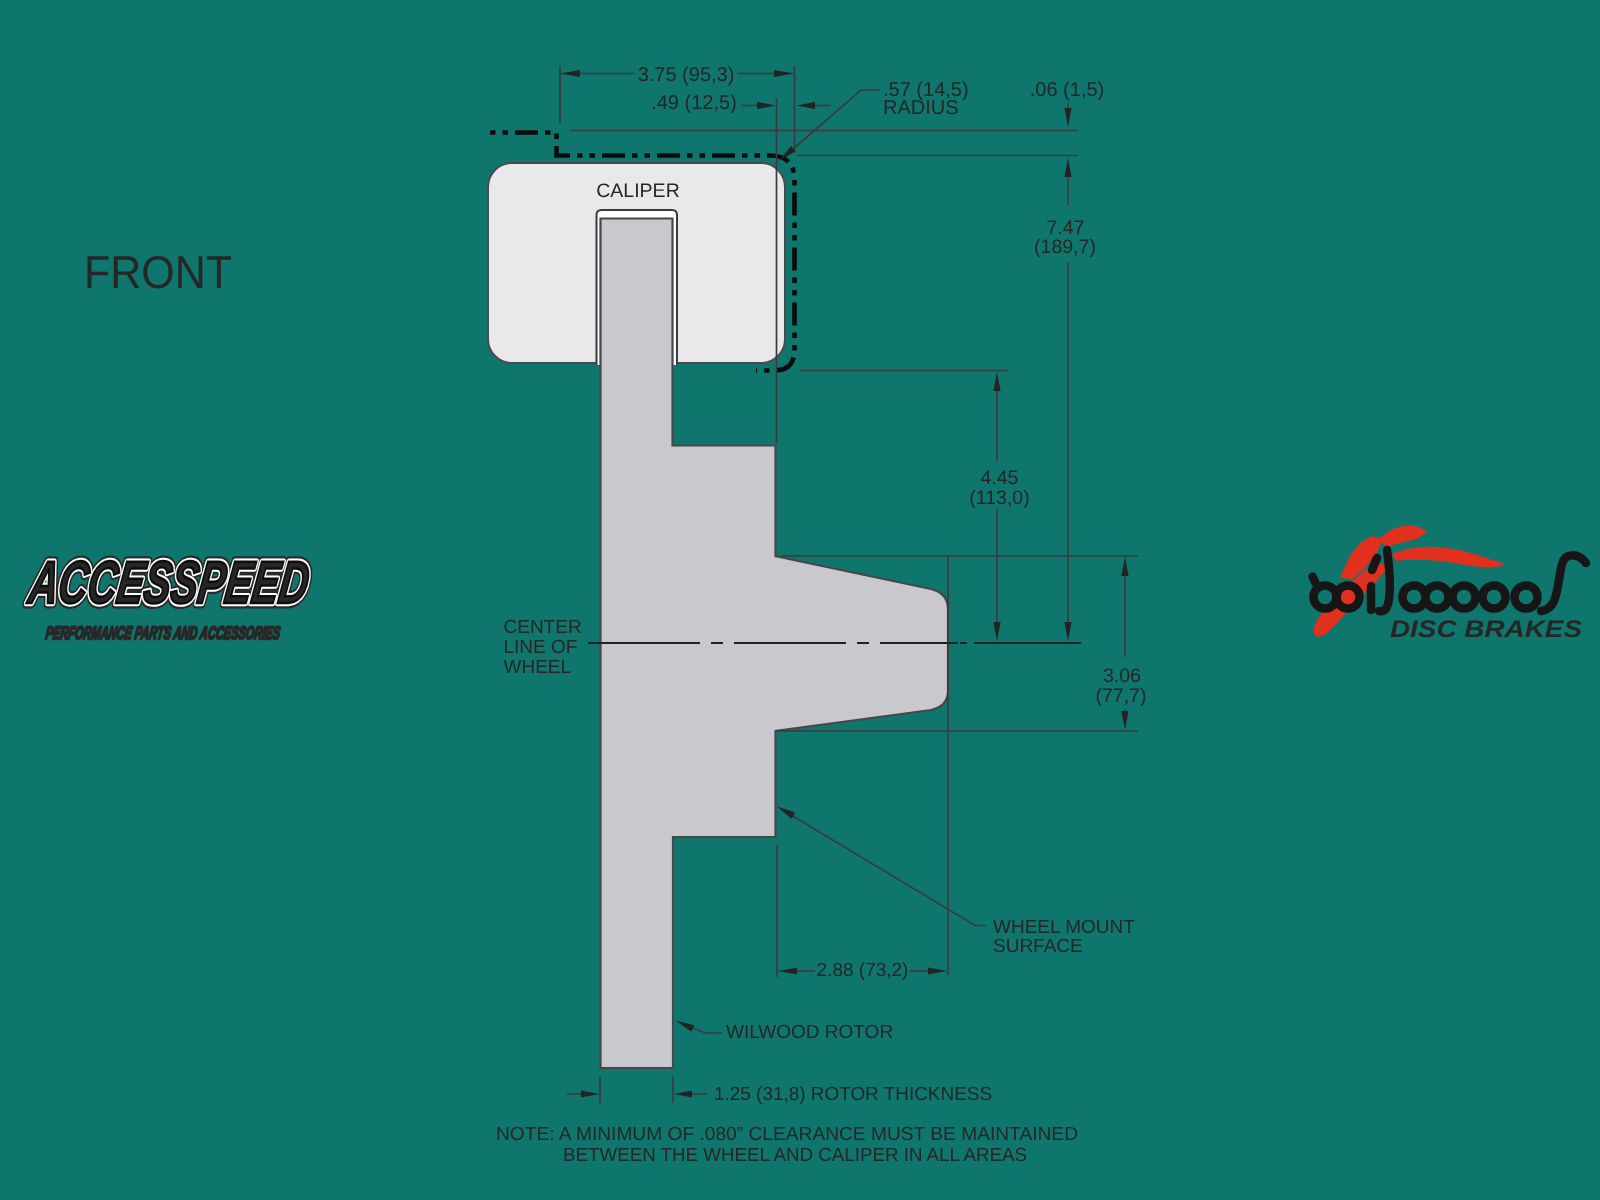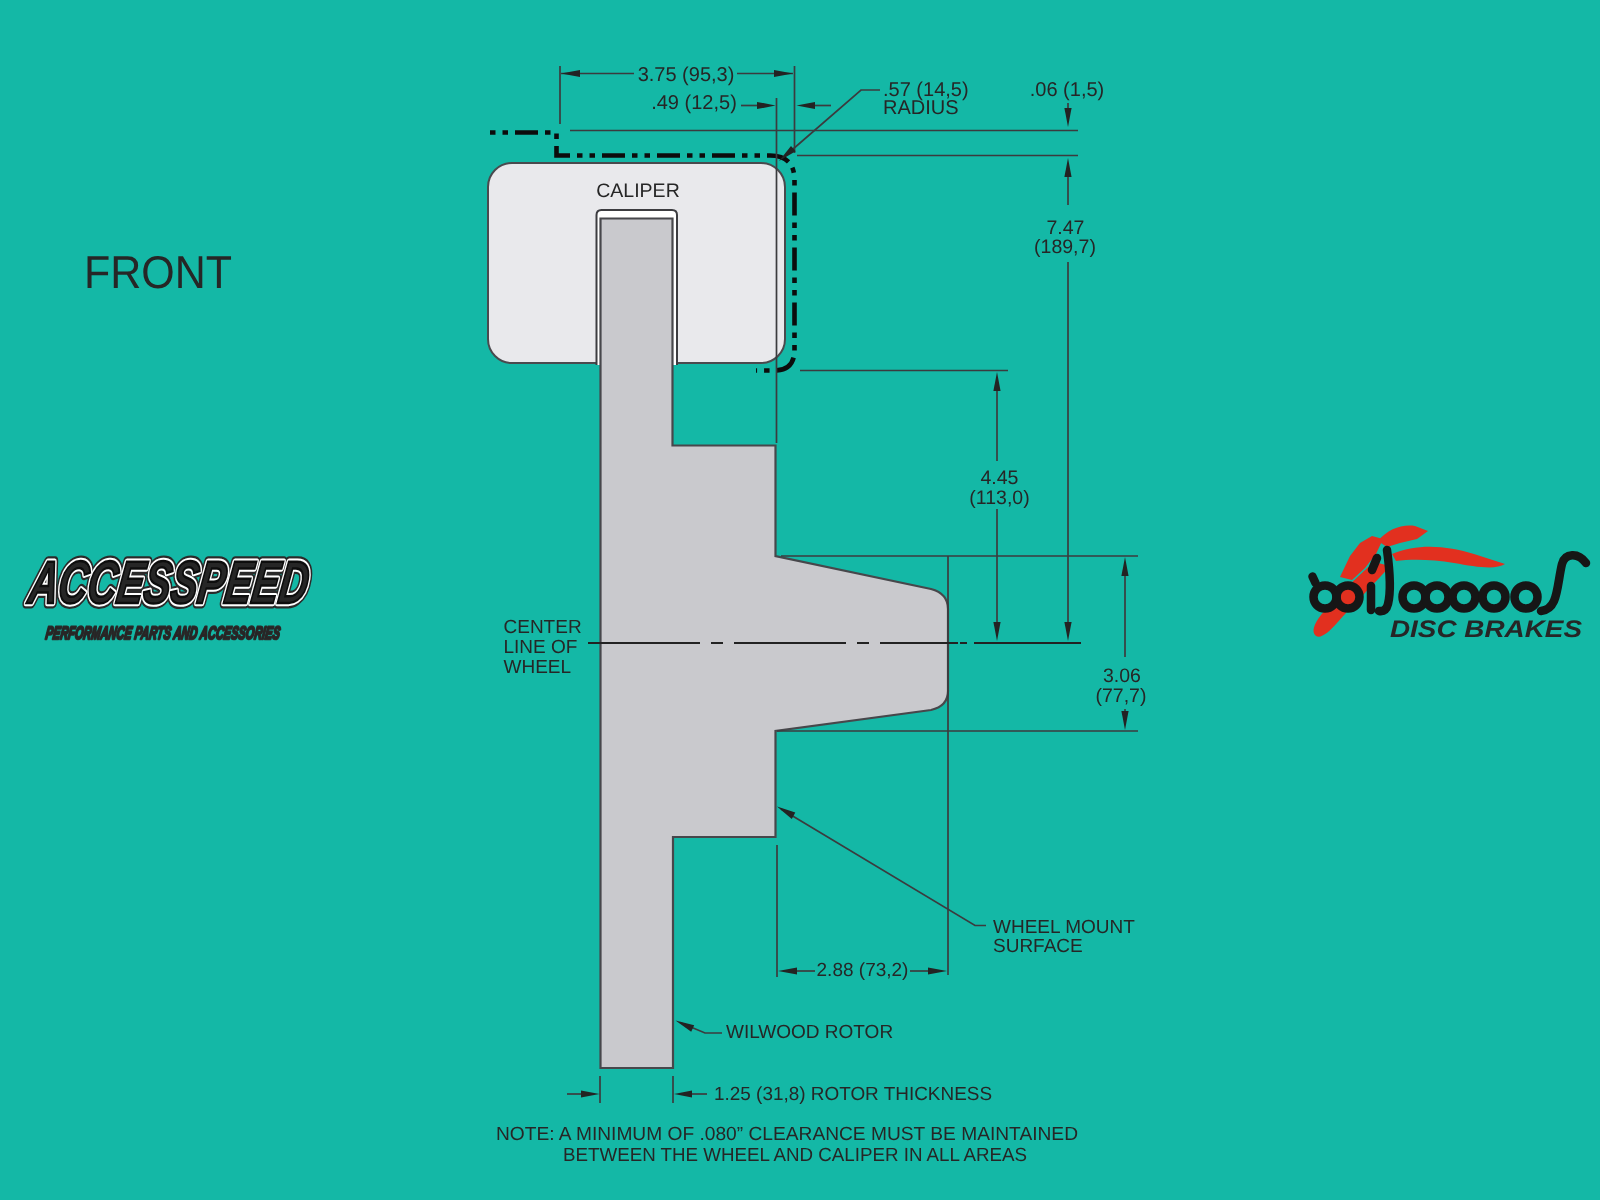--- a/index.html
+++ b/index.html
@@ -1,16 +1,16 @@
 <!DOCTYPE html>
 <html><head>
 <meta charset="utf-8">
 <style>
   html,body{margin:0;padding:0;background:#fff;}
-  #page{position:relative;width:1600px;height:1200px;background:#14b8a6;overflow:hidden;
+  #page{position:relative;width:1600px;height:1200px;background:#0f766e;overflow:hidden;
         font-family:"Liberation Sans", sans-serif;}
   svg{position:absolute;left:0;top:0;}
   text{font-family:"Liberation Sans", sans-serif;fill:#262626;-webkit-font-smoothing:antialiased;text-rendering:geometricPrecision;}
 </style>
 </head>
 <body>
 <div id="page">
 <svg width="1600" height="1200" viewBox="0 0 1600 1200">
 
   <rect x="488" y="163" width="297" height="200" rx="24" ry="24" fill="#e9e9ec" stroke="#4a4a4e" stroke-width="2"></rect>

